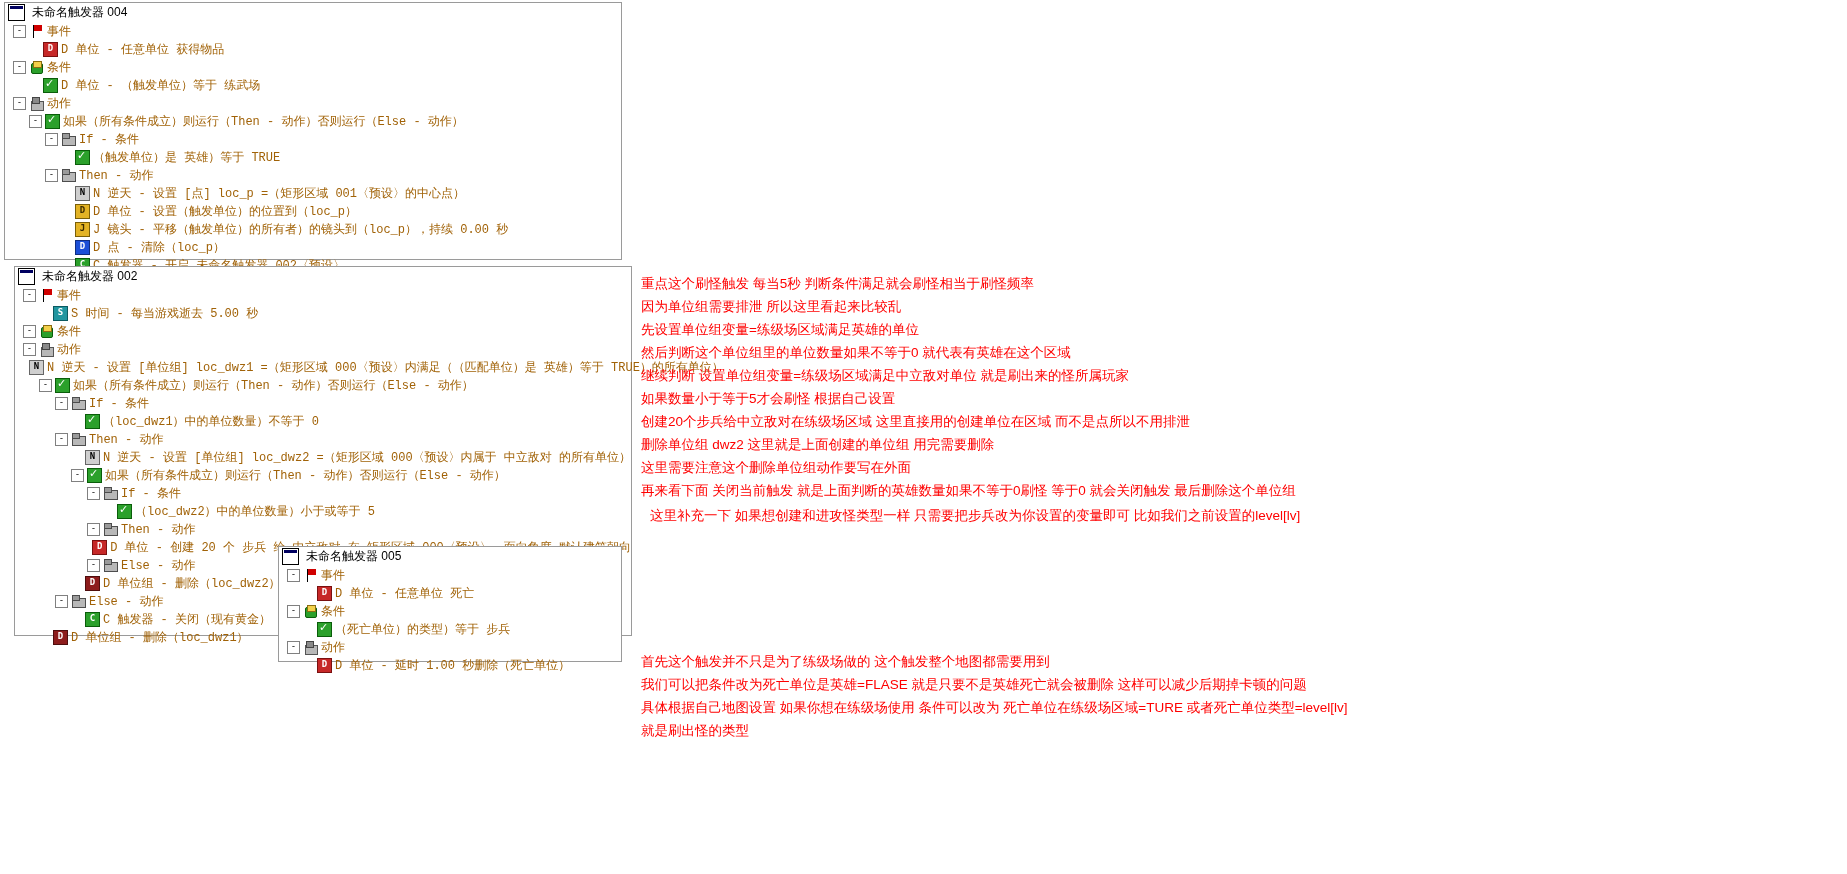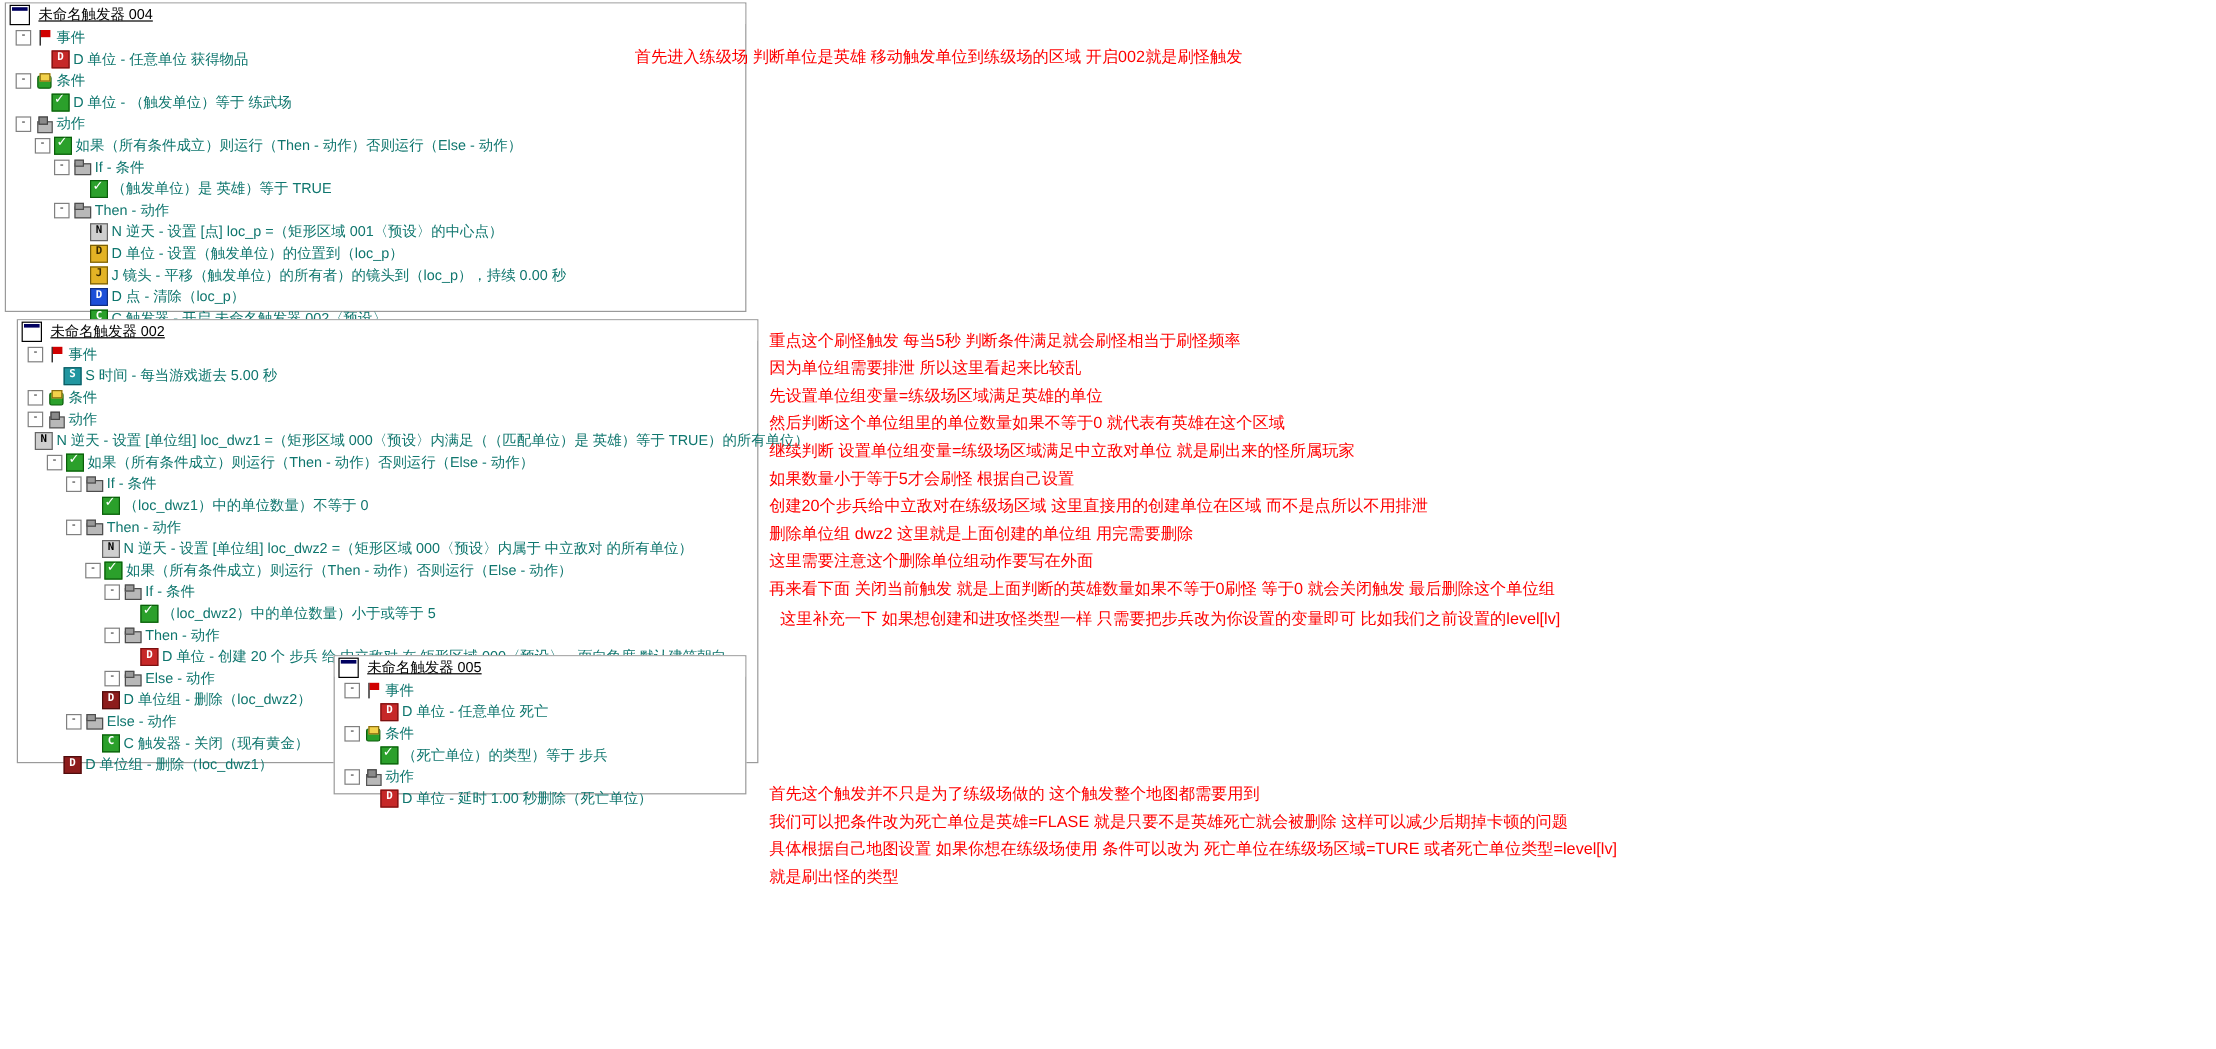--- a/index.html
+++ b/index.html
@@ -1,21 +1,21 @@
 <!DOCTYPE html>
 <html><head>
 <meta charset="utf-8">
 <style>
   html,body{margin:0;padding:0;background:#ffffff;}
   body{width:1847px;height:874px;position:relative;font-family:"Liberation Sans","DejaVu Sans",sans-serif;font-size:12px;color:#000;overflow:hidden;}
   .panel{position:absolute;background:#ffffff;border:1px solid #9a9a9a;}
-  .panel-title{height:15px;background:#ffffff;border-bottom:0;display:flex;align-items:center;gap:4px;padding:2px 3px 0 3px;font-size:12px;color:#000;text-decoration:underline;}
+  .panel-title{height:15px;background:#ffffff;border-bottom:0;display:flex;align-items:center;gap:4px;padding:2px 3px 0 3px;font-size:12px;color:#000;}
   .tree{padding:2px 0 2px 0;}
   .row{display:flex;align-items:center;height:18px;white-space:nowrap;position:relative;font-size:12px;}
-  .row .lbl{font-family:Liberation Sans, sans-serif;font-size:12px;color:#0f766e;}
+  .row .lbl{font-family:Liberation Mono, monospace;font-size:12px;color:#a16207;}
   .ind{display:inline-block;}
   .exp{width:11px;height:11px;border:1px solid #808080;background:#fff;color:#000;font-size:9px;line-height:9px;text-align:center;margin-right:3px;flex:0 0 auto;font-family:"DejaVu Sans Mono",monospace;}
   .exp.none{border:none;background:transparent;}
   .ico{width:15px;height:15px;margin-right:3px;flex:0 0 auto;position:relative;display:inline-block;}
 
   
   .ic-win{background:#ffffff;border:1px solid #000;}
   .ic-win:after{content:"";position:absolute;left:1px;top:1px;right:1px;height:3px;background:#000060;}
   .ic-flag{background:transparent;}
   .ic-flag:before{content:"";position:absolute;left:4px;top:1px;width:1px;height:13px;background:#000;}
@@ -324,21 +324,20 @@
       <div class="row">
         <span class="ind" style="width: 24px;"></span>
         <span class="exp none"></span>
         <span class="ico ic-ltr red">D</span>
         <span class="lbl">D 单位 - 延时 1.00 秒删除（死亡单位）</span>
       </div>
     </div>
 </div>
 
 <div class="note" style="left:529px;top:36px;">
-  <div>首先进入练级场 判断单位是英雄 移动触发单位到练级场的区域 开启002就是刷怪触发</div>
 </div>
 
 <div class="note" style="left:641px;top:272px;">
   <div>重点这个刷怪触发 每当5秒 判断条件满足就会刷怪相当于刷怪频率</div>
   <div>因为单位组需要排泄 所以这里看起来比较乱</div>
   <div>先设置单位组变量=练级场区域满足英雄的单位</div>
   <div>然后判断这个单位组里的单位数量如果不等于0 就代表有英雄在这个区域</div>
   <div>继续判断 设置单位组变量=练级场区域满足中立敌对单位 就是刷出来的怪所属玩家</div>
   <div>如果数量小于等于5才会刷怪 根据自己设置</div>
   <div>创建20个步兵给中立敌对在练级场区域  这里直接用的创建单位在区域 而不是点所以不用排泄</div>

